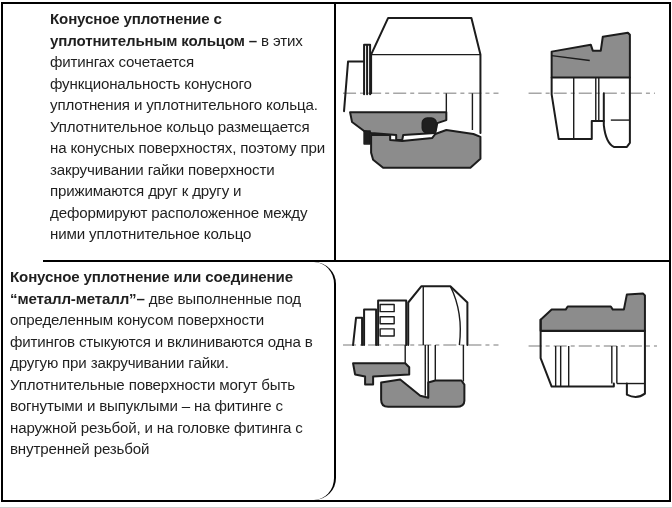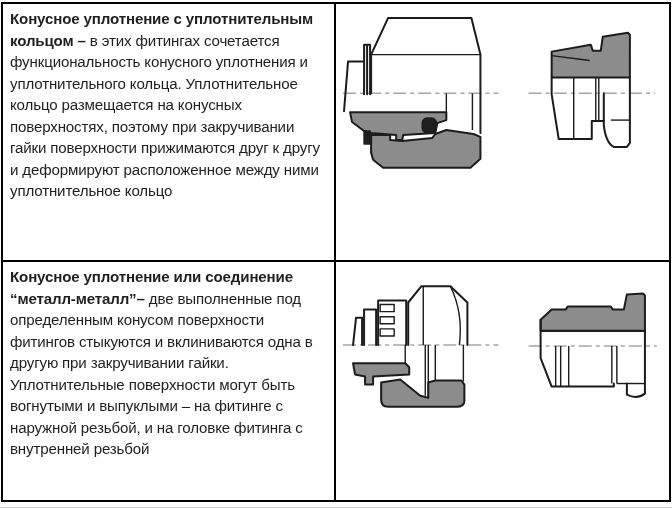--- a/index.html
+++ b/index.html
@@ -1,23 +1,23 @@
 <!DOCTYPE html>
 <html style="--background: #ffffff; --table-border: #000000; --text: #1f1f1f; --diagram-line: #1c1c1c; --diagram-fill-gray: #8c8c8c; --seal-black: #1f1f1f; --centerline-gray: #a6a6a6;"><head>
 <meta charset="utf-8">
 <style>
   html,body{margin:0;padding:0;background:#fff;}
   .page{position:relative;width:672px;height:508px;background:var(--background,#fff);overflow:hidden;
         font-family:"Liberation Sans","DejaVu Sans",sans-serif;}
   .tbl{position:absolute;left:1px;top:2px;width:666px;height:496px;border:2.5px solid var(--table-border,#000);
        display:grid;grid-template-columns:333px auto;grid-template-rows:258px auto;background:#fff;}
   .cell{position:relative;overflow:hidden;background:#fff;}
-  .c-tl{border-right:2.5px solid var(--table-border,#000);border-bottom:2.5px solid var(--table-border,#000);}
+  .c-tl{border-right:2.5px solid var(--table-border,#000);border-bottom:2.5px solid var(--table-border,#000);margin-left:40px;}
   .c-tr{border-bottom:2.5px solid var(--table-border,#000);}
-  .c-bl{border-right:2.5px solid var(--table-border,#000);}
+  .c-bl{border-right:2.5px solid var(--table-border,#000);border-radius:22px;}
   .cell-text p{margin:0;padding:4px 7px 0 7px;font-size:15.1px;line-height:21.55px;
                color:var(--text,#1f1f1f);letter-spacing:-0.15px;}
   .cell-text b{font-weight:bold;}
   .fig-svg{display:block;width:100%;height:100%;}
   .ln{fill:none;stroke:var(--diagram-line,#1c1c1c);stroke-width:2;stroke-linejoin:round;stroke-linecap:round;}
   .ln-thin{fill:none;stroke:var(--diagram-line,#1c1c1c);stroke-width:1.4;stroke-linejoin:round;}
   .gray{fill:var(--diagram-fill-gray,#8c8c8c);stroke:var(--diagram-line,#1c1c1c);stroke-width:2;stroke-linejoin:round;}
   .blk{fill:var(--seal-black,#1f1f1f);stroke:var(--diagram-line,#1c1c1c);stroke-width:1.5;stroke-linejoin:round;}
   .cl{fill:none;stroke:var(--centerline-gray,#a6a6a6);stroke-width:1.6;stroke-dasharray:13 4 4 4;}
   .bottom-hint{position:absolute;left:0;right:0;bottom:0;height:1.5px;background:#cfcfcf;}

